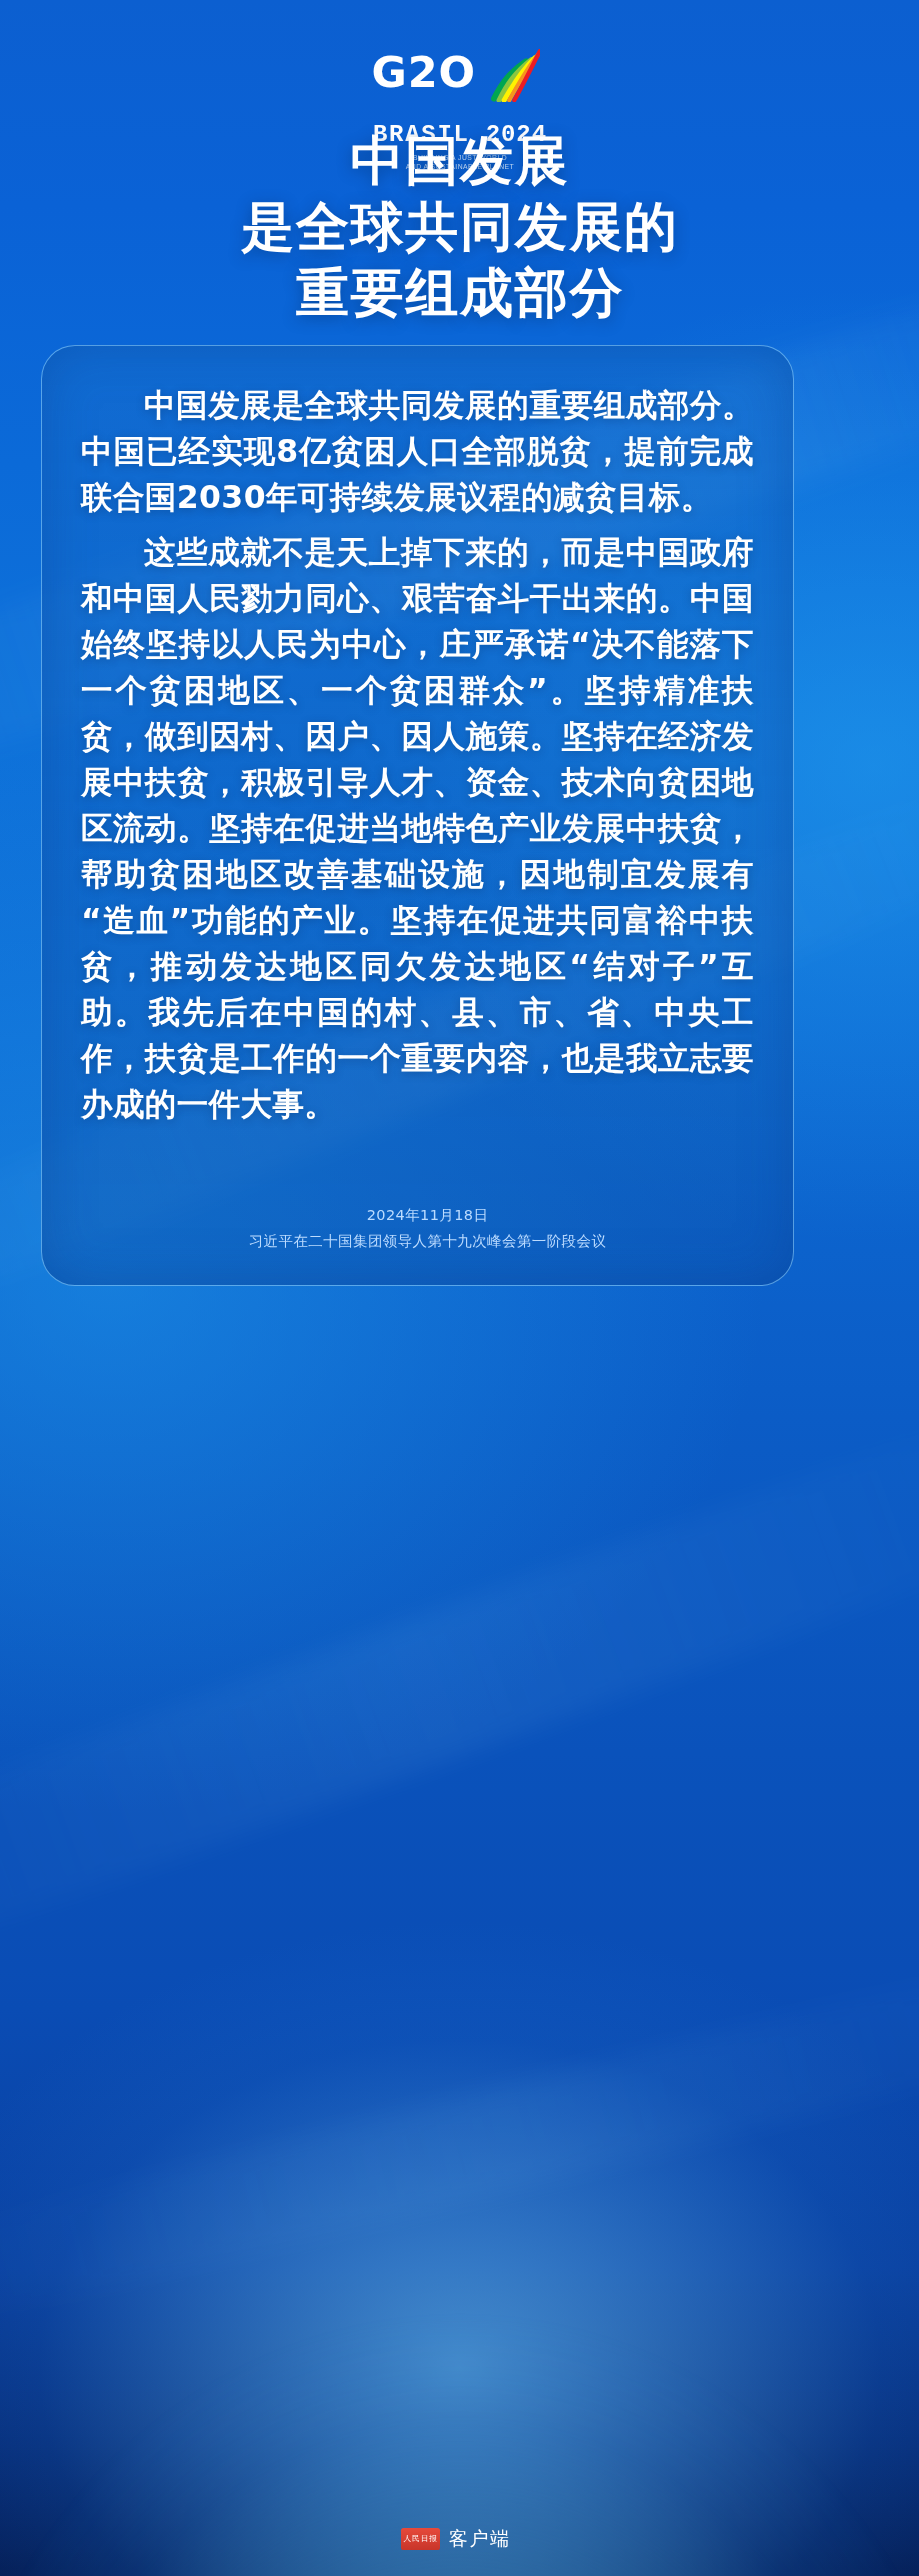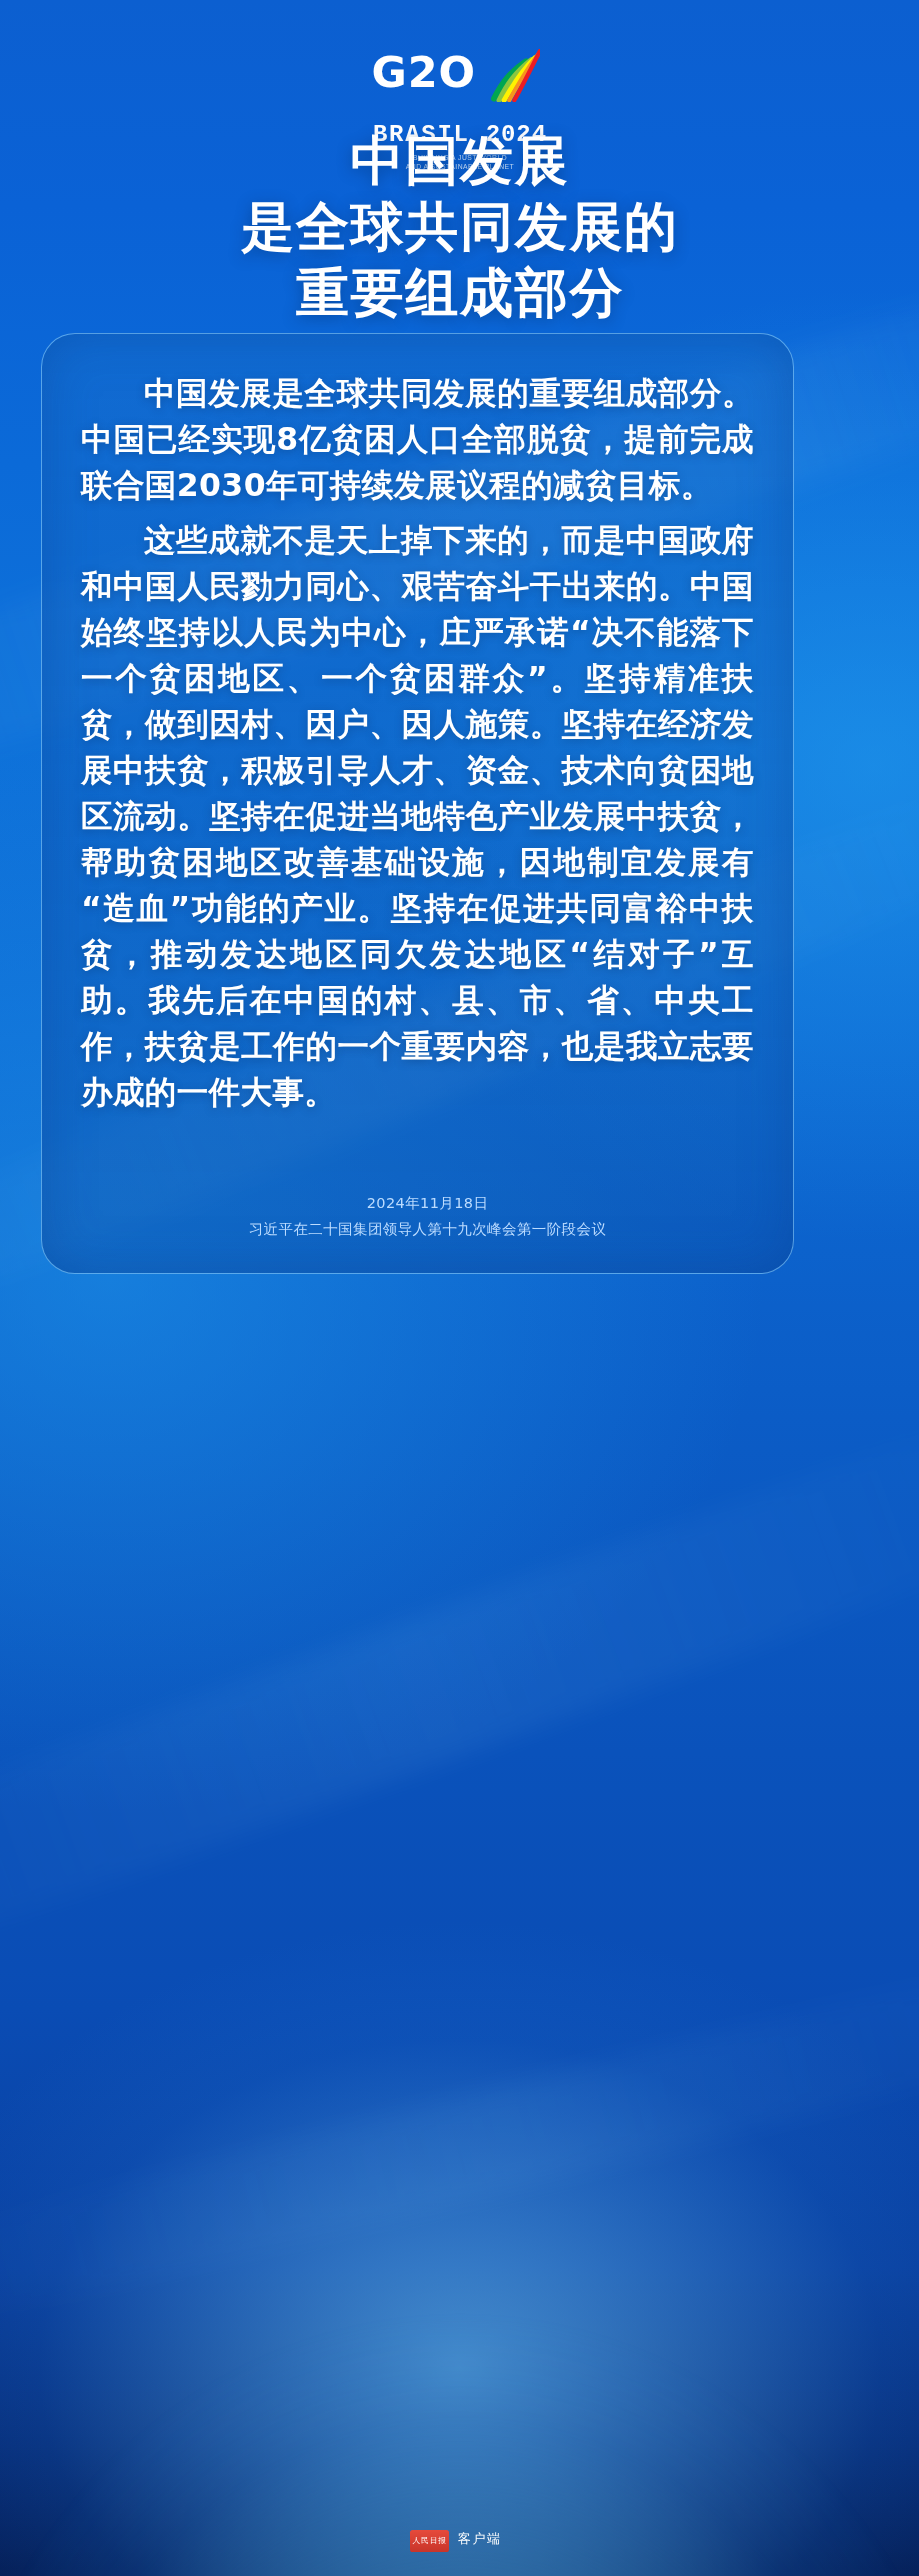--- a/index.html
+++ b/index.html
@@ -127,21 +127,21 @@
     line-height: 66px;
     letter-spacing: 1.7px;
     text-shadow: 0 3.4px 15.3px rgba(2,40,90,0.45);
   }
   .title div { white-space: nowrap; }
 
   
   .card {
     position: absolute;
     left: 41px;
-    top: 333px;
+    top: 345px;
     width: 753px;
     height: 941px;
     border-radius: 34px;
     background: linear-gradient(180deg, rgba(22,110,205,0.55) 0%, rgba(16,95,190,0.48) 50%, rgba(12,80,170,0.45) 100%);
     border: 1.7px solid rgba(150,215,255,0.55);
     box-shadow: 0 0 51px rgba(10,60,140,0.35) inset;
     box-sizing: border-box;
     padding: 36px 39px 22px 39px;
   }
   .body-text {
@@ -174,40 +174,40 @@
     padding-left: 10px;
   }
 
   
   .brand {
     position: absolute;
     left: 0;
     bottom: 24px;
     width: 912px;
     display: flex;
-    align-items: flex-start;
+    align-items: center;
     justify-content: center;
     gap: 8.5px;
   }
   .brand-seal {
     width: 39px;
     height: 22px;
     border-radius: 2.6px;
     background: linear-gradient(180deg, #e64a3b 0%, #c8352a 100%);
     color: #fff;
     font-family: "DejaVu Sans", sans-serif;
     font-size: 7.7px;
     line-height: 22px;
     text-align: center;
     letter-spacing: 0.9px;
   }
   .brand-text {
     color: #ffffff;
     font-family: "DejaVu Sans", sans-serif;
-    font-size: 13px;
+    font-size: 19px;
     letter-spacing: 1.7px;
   }
 </style>
 </head>
 <body>
 
 <div class="poster">
 
   <div class="streak s1"></div>
   <div class="streak s2"></div>

